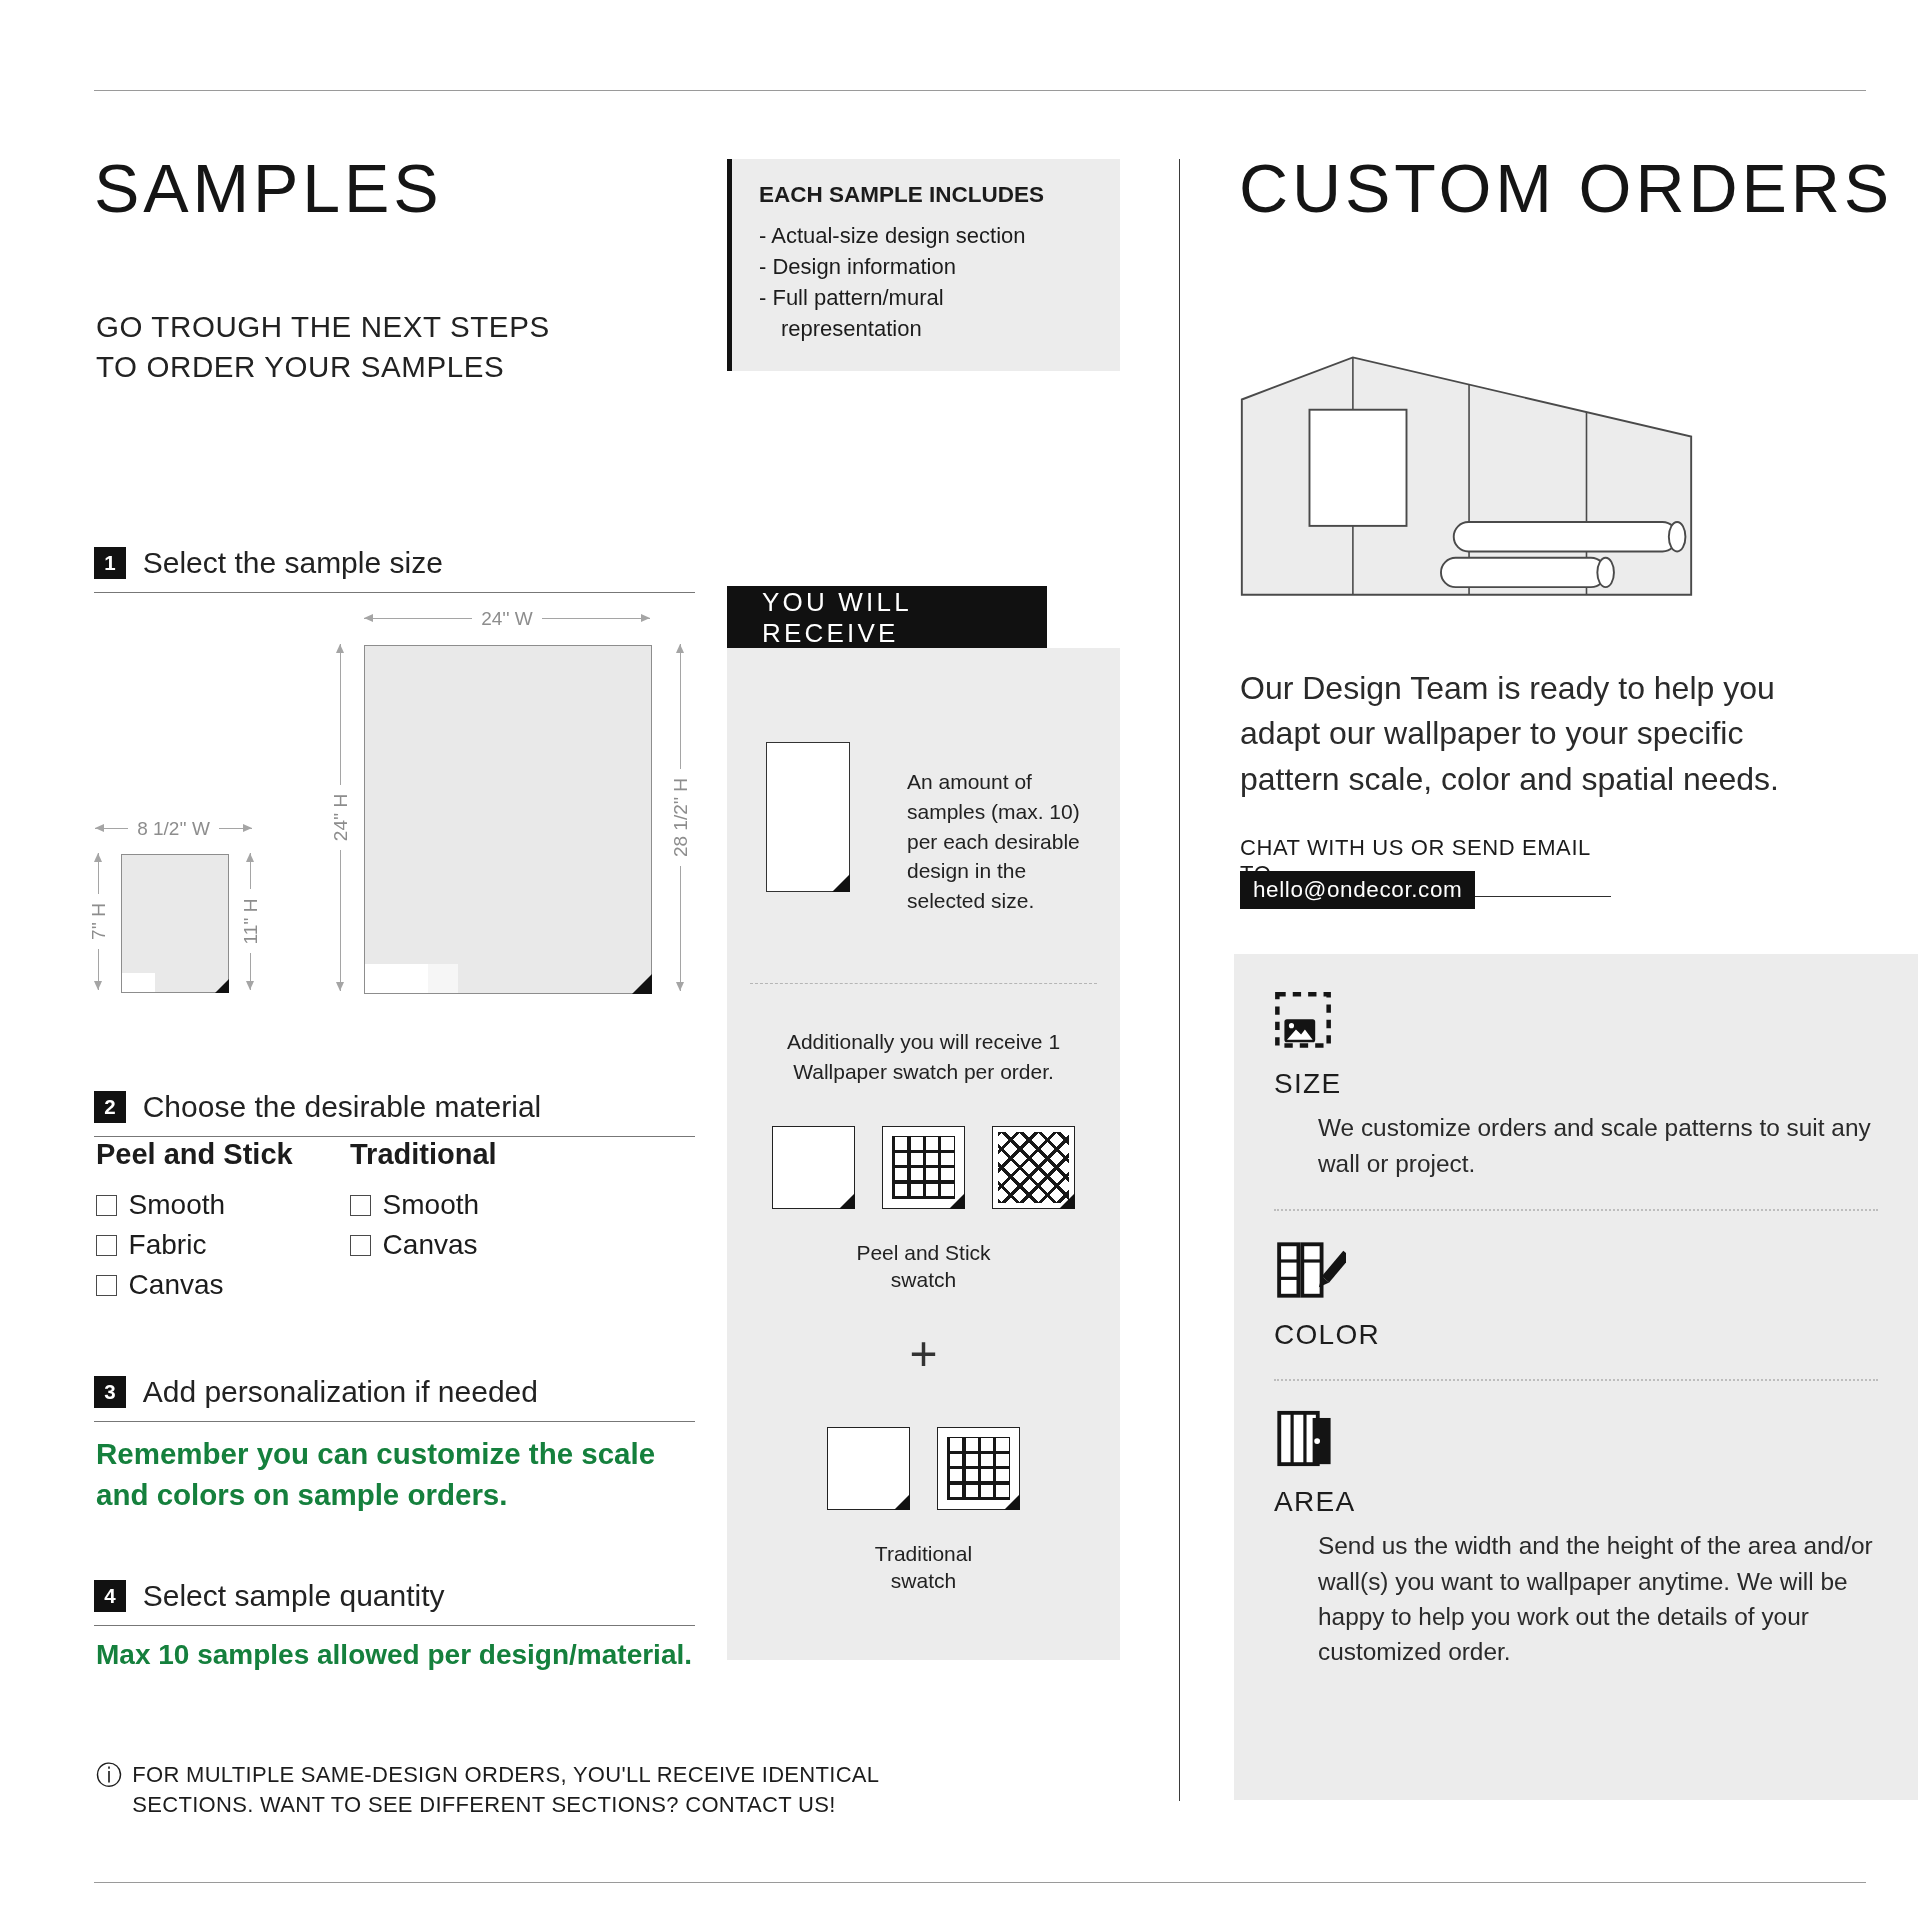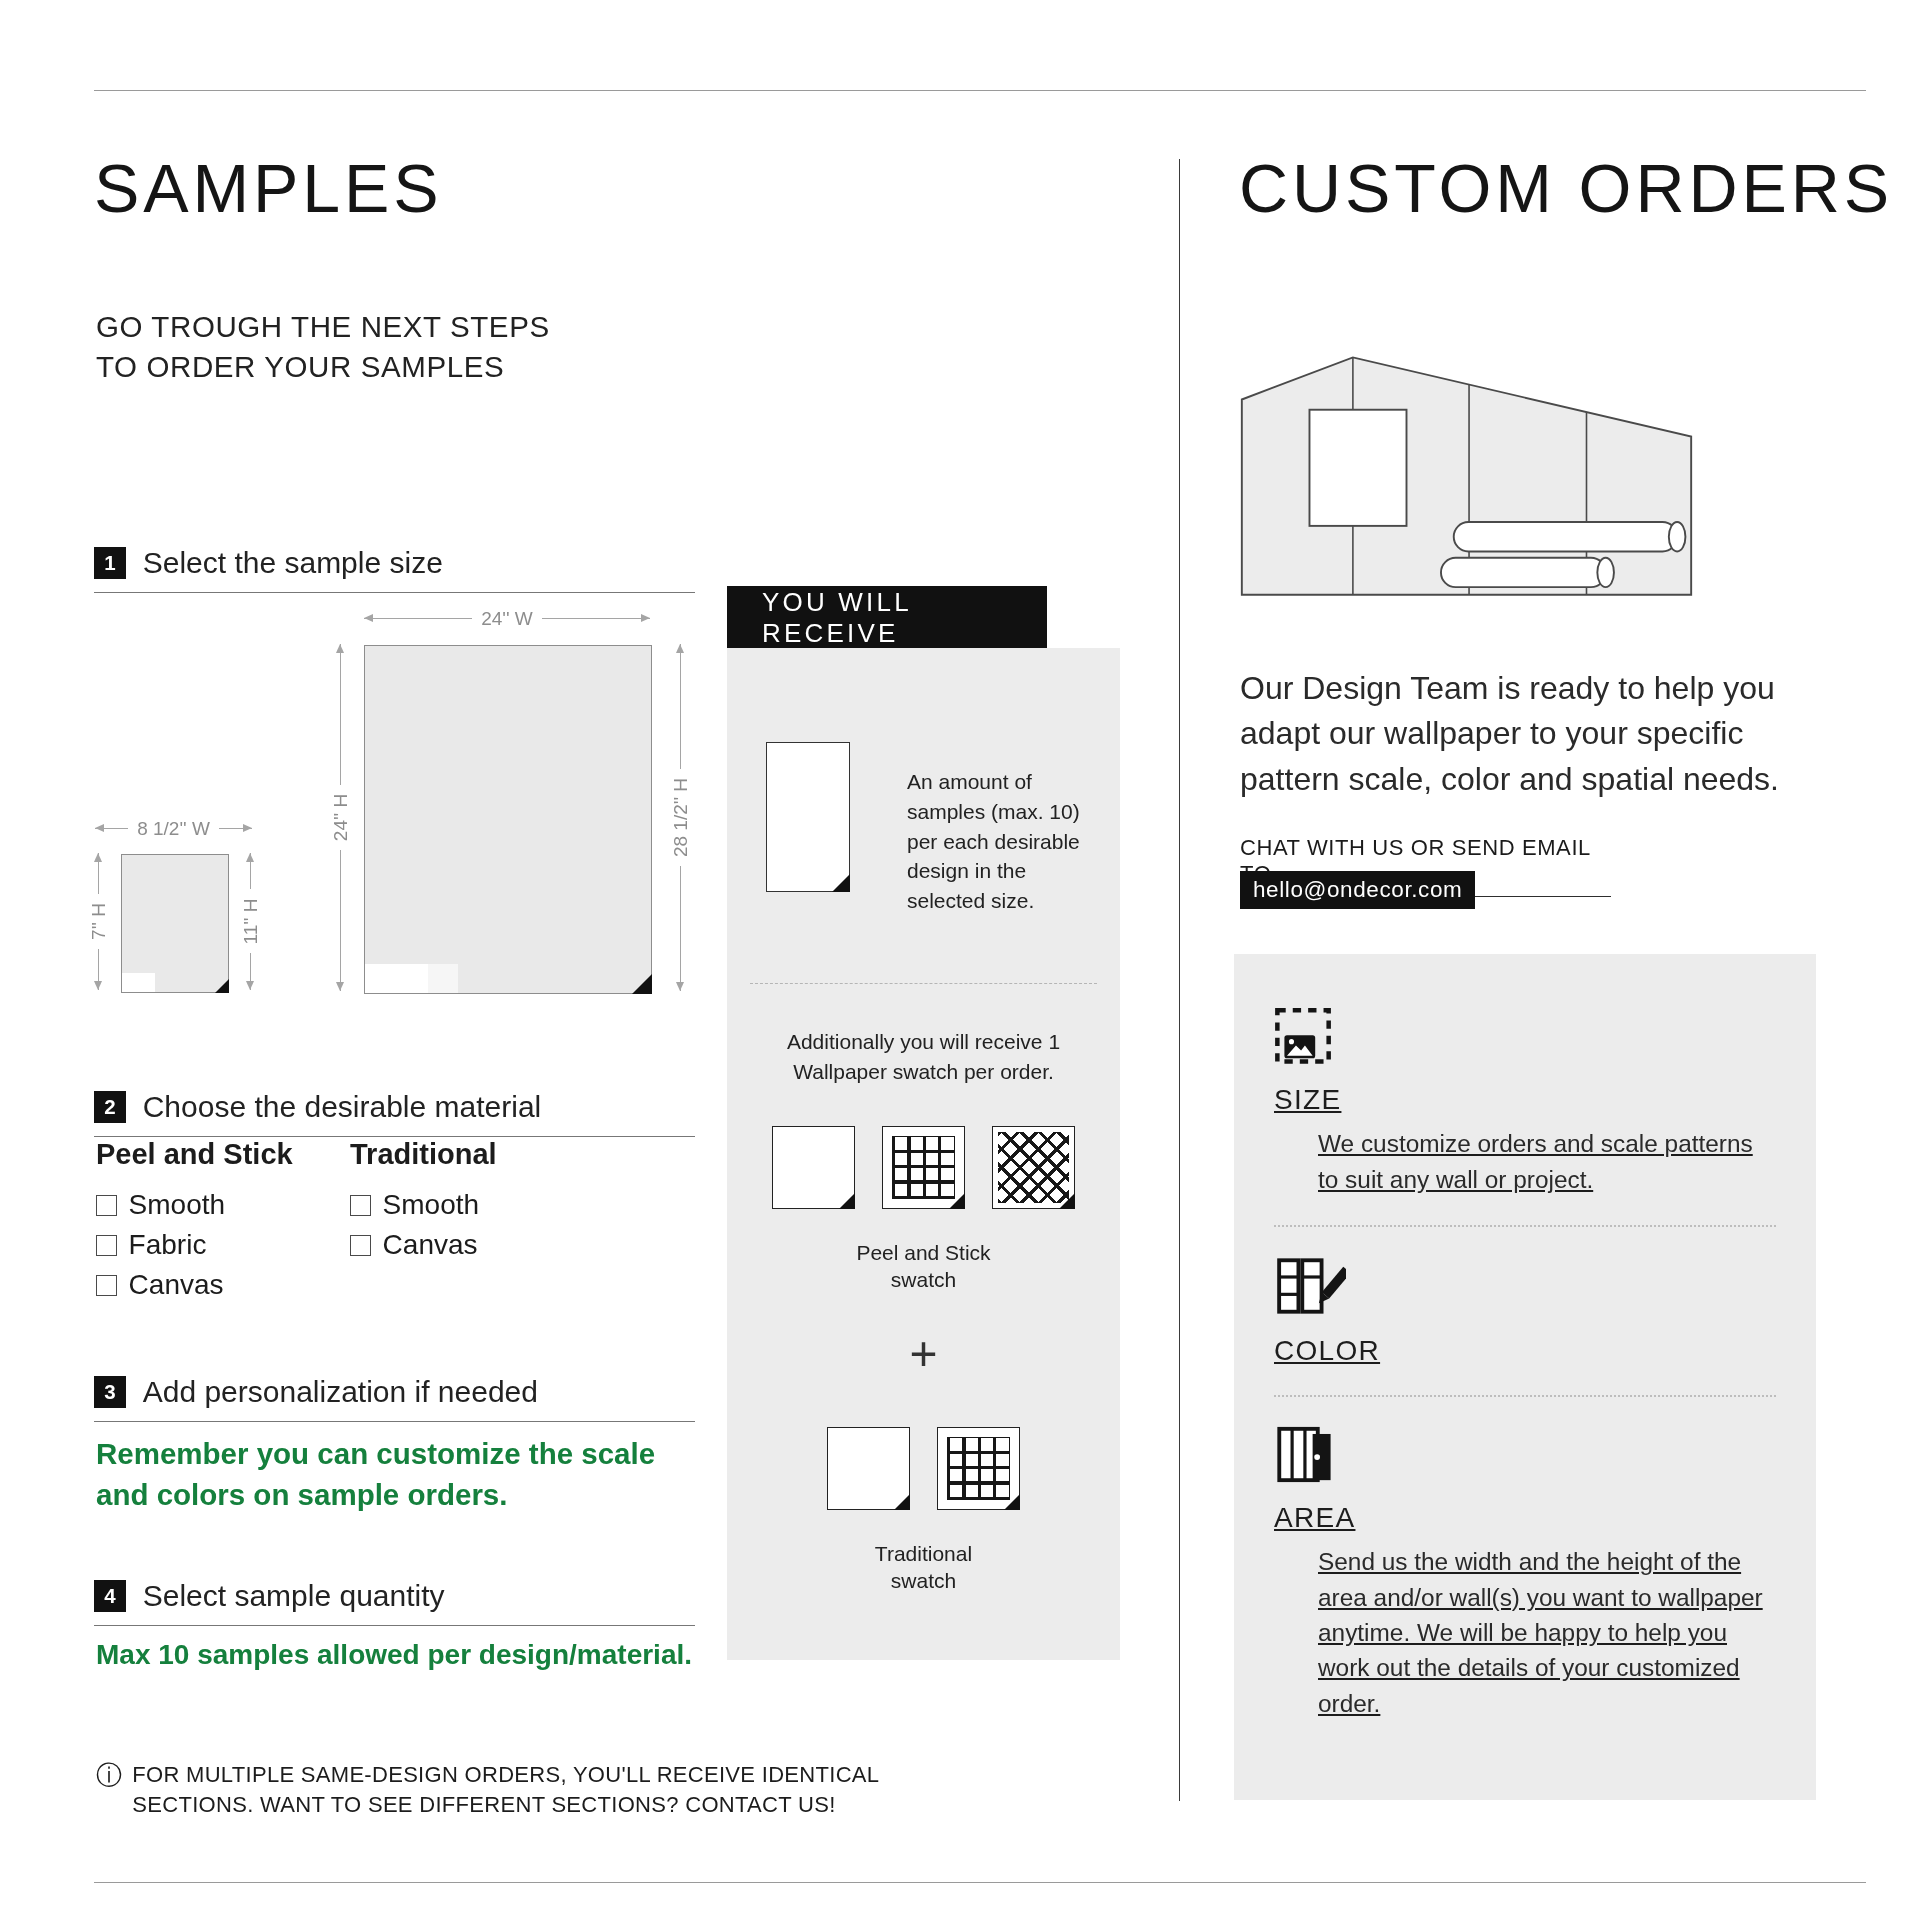--- a/index.html
+++ b/index.html
@@ -73,42 +73,49 @@
   .plus{position:absolute;left:0;right:0;text-align:center;font-size:48px;color:#333;line-height:1;}
 
   .v-divider{position:absolute;left:1179px;top:159px;width:1.3px;height:1642px;background:#3a3a3a;}
 
   .custom-body{position:absolute;left:1240px;top:666px;width:606px;font-size:32px;line-height:1.42;color:#2a2a2a;}
   .chat-label{position:absolute;left:1240px;top:835px;width:371px;font-size:22px;letter-spacing:0.6px;
     border-bottom:1.3px solid #2e2e2e;padding-bottom:9px;color:#1b1b1b;}
   .email-badge{position:absolute;left:1240px;top:871px;background:#111;color:#fff;font-size:22.5px;
     padding:5.8px 13px;letter-spacing:0.6px;cursor:pointer;}
 
-  .features{position:absolute;left:1234px;top:954px;width:582px;height:846px;background:#ececec;
-    box-sizing:border-box;padding:53px 40px;text-decoration:underline;}
+  .features{position:absolute;left:1234px;top:954px;width:684px;height:846px;background:#ececec;
+    box-sizing:border-box;padding:37px 40px;}
   .feat-title{font-size:28px;letter-spacing:1.3px;color:#1d1d1d;margin-top:18px;}
   .feat-text{font-size:24.4px;line-height:1.45;color:#2a2a2a;margin-top:10.3px;margin-left:44px;}
   .dotted-div{border-top:2.6px dotted #bdbdbd;margin:28px 0;}
   .feat-icon{display:block;}
 
   .house{position:absolute;left:1238px;top:326px;}
 </style>
 </head>
 <body>
 
 <div class="page">
 
   <div class="rule" style="top:90px;"></div>
   <div class="rule" style="top:1882px;"></div>
 
   <div class="big-title" style="left:94px;top:149px;">SAMPLES</div>
 
   <div class="intro pre" style="left:96px;top:307px;">GO TROUGH THE NEXT STEPS
 TO ORDER YOUR SAMPLES</div>
 
+  <div class="includes">
+    <div class="inc-title">EACH SAMPLE INCLUDES</div>
+    <div class="inc-item">- Actual-size design section</div>
+    <div class="inc-item">- Design information</div>
+    <div class="inc-item">- Full pattern/mural
+representation</div>
+  </div>
 
   <div class="step" style="top:546px;">
     <span class="step-num">1</span>
     <span class="step-label">Select the sample size</span>
   </div>
 
   <div class="dim-h" style="left:364px;top:607px;width:286px;">
     <span class="seg seg-l"></span>
     <span class="dim-label">24'' W</span>
     <span class="seg seg-r"></span>

